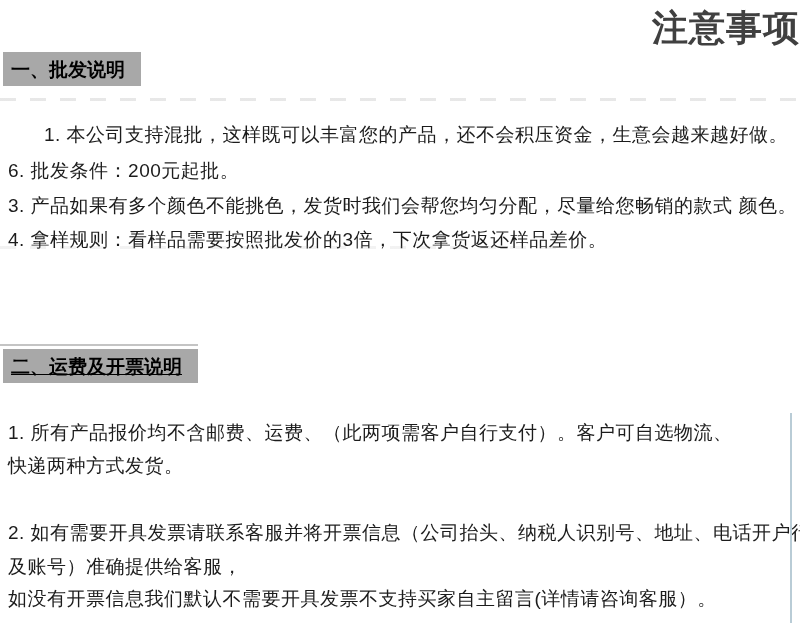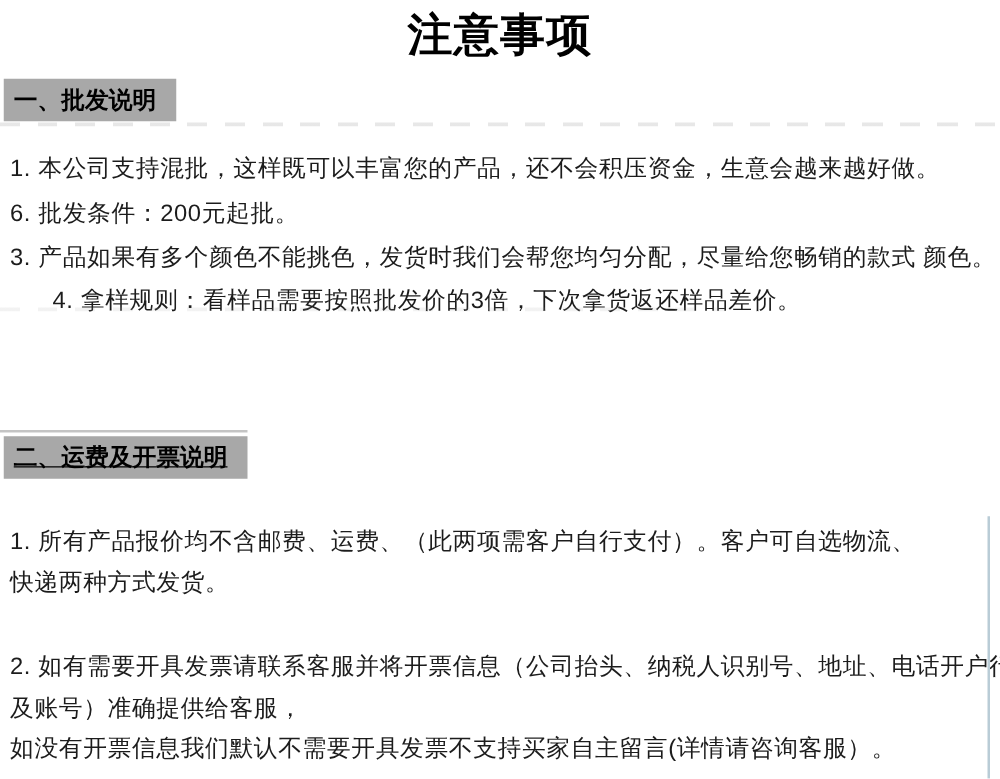--- a/index.html
+++ b/index.html
@@ -12,39 +12,39 @@
     height: 623px;
     background: #ffffff;
     overflow: hidden;
   }
 
   .page-title {
     position: absolute;
     top: 4px;
     left: 0;
     width: 100%;
-    text-align: center;
+    text-align: right;
     font-size: 36px;
     font-weight: 700;
-    color: #000000;
+    color: #404040;
     letter-spacing: 1px;
   }
 
   .section-bar {
     position: absolute;
     left: 3px;
     background: #a8a8a8;
     color: #000000;
     font-size: 19px;
     font-weight: 700;
     line-height: 19px;
     padding: 8px 16px 7px 8px;
     white-space: nowrap;
   }
-  .section-bar.bar-1 { top: 63px; }
+  .section-bar.bar-1 { top: 52px; }
   .section-bar.bar-2 { top: 349px; text-decoration: underline; }
 
   .text-line {
     position: absolute;
     left: 8px;
     font-size: 19px;
     color: #1c1c1c;
     white-space: nowrap;
     letter-spacing: 0.5px;
   }
@@ -86,27 +86,27 @@
 <body>
 
 <div class="page">
 
   <div class="page-title">注意事项</div>
 
   <div class="section-bar bar-1">一、批发说明</div>
 
   <div class="artifact-dashes artifact-row-1"></div>
 
-  <div class="text-line" style="top:122px;">1. 本公司支持混批，这样既可以丰富您的产品，还不会积压资金，生意会越来越好做。</div>
+  <div class="text-line" style="top:122px;margin-left:36px;">1. 本公司支持混批，这样既可以丰富您的产品，还不会积压资金，生意会越来越好做。</div>
 
   <div class="text-line" style="top:158px;">6. 批发条件：200元起批。</div>
 
   <div class="text-line" style="top:193px;">3. 产品如果有多个颜色不能挑色，发货时我们会帮您均匀分配，尽量给您畅销的款式 颜色。</div>
 
-  <div class="text-line" style="top:227px;margin-left:34px;">4. 拿样规则：看样品需要按照批发价的3倍，下次拿货返还样品差价。</div>
+  <div class="text-line" style="top:227px;">4. 拿样规则：看样品需要按照批发价的3倍，下次拿货返还样品差价。</div>
 
   <div class="artifact-dashes artifact-row-2"></div>
 
   <div class="artifact-underline"></div>
 
   <div class="section-bar bar-2">二、运费及开票说明</div>
 
   <div class="text-line" style="top:420px;">1. 所有产品报价均不含邮费、运费、（此两项需客户自行支付）。客户可自选物流、</div>
 
   <div class="text-line" style="top:453px;">快递两种方式发货。</div>

